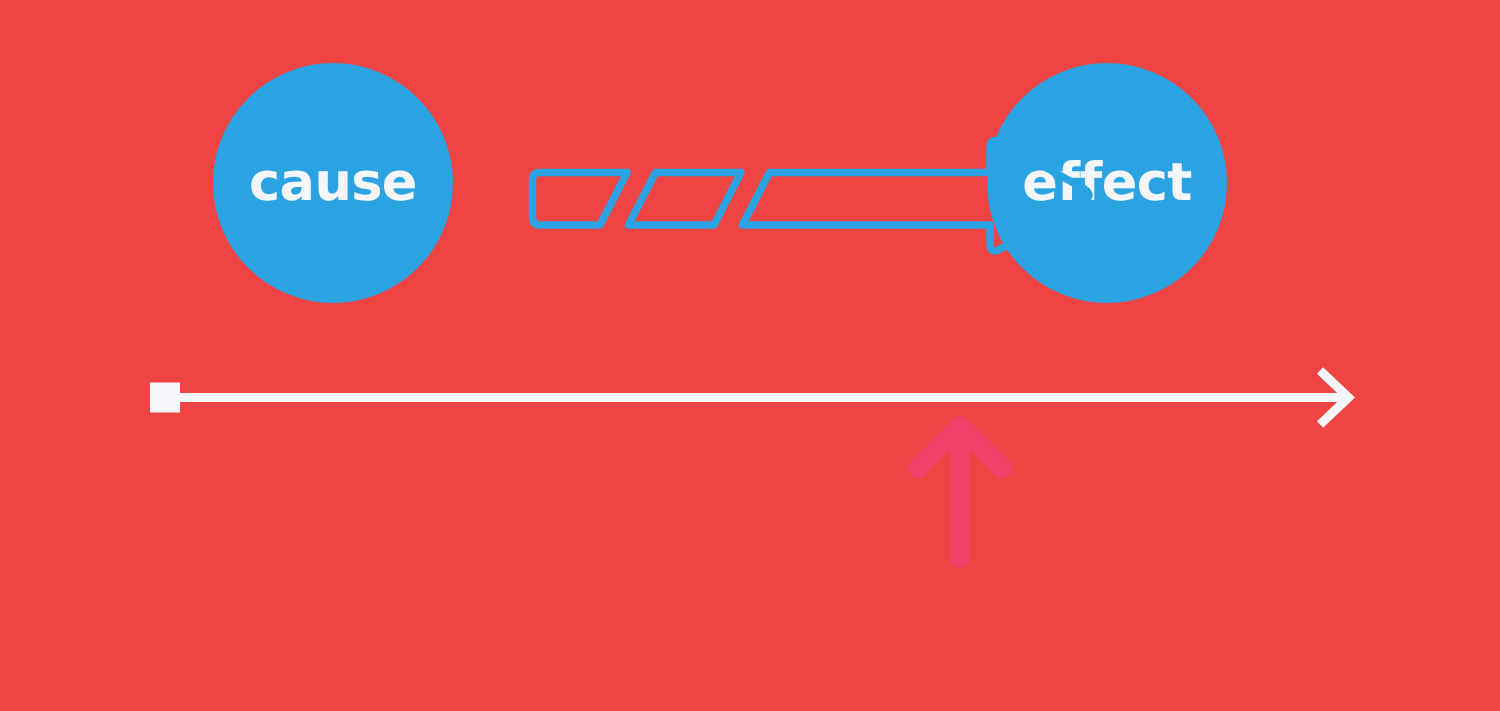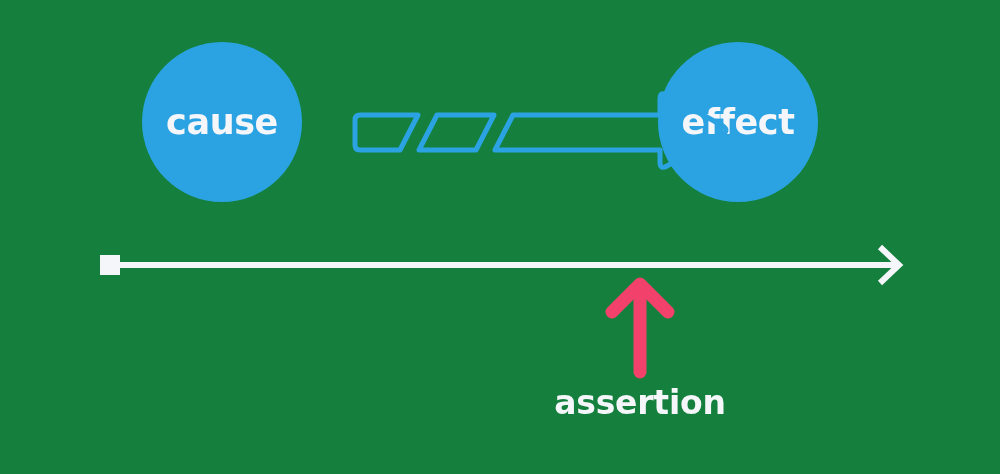--- a/index.html
+++ b/index.html
@@ -10,21 +10,21 @@
   body {
     width: 1000px;
     height: 474px;
     overflow: hidden;
     font-family: "DejaVu Sans", "Liberation Sans", sans-serif;
   }
   #canvas {
     position: relative;
     width: 1000px;
     height: 474px;
-    background: #15803d;
+    background: #ef4444;
   }
   .node-circle {
     position: absolute;
     width: 160px;
     height: 160px;
     border-radius: 50%;
     background: #2ba3e3;
     display: flex;
     align-items: center;
     justify-content: center;
@@ -90,17 +90,14 @@
       <polyline points="880,247 899,265 880,283" fill="none" stroke="#f4f6fa" stroke-width="6" stroke-linecap="butt" stroke-linejoin="miter"></polyline>
     </g>
 
     <g>
       <line x1="640" y1="372" x2="640" y2="292" stroke="#f2426b" stroke-width="13" stroke-linecap="round"></line>
       <polyline points="612,312 640,284 668,312" fill="none" stroke="#f2426b" stroke-width="13" stroke-linecap="round" stroke-linejoin="round"></polyline>
     </g>
 
   </svg>
 
-  <div id="assertion-label">
-    <span id="assertion-label-inner">assertion</span>
-  </div>
 
 </div>
 
 </body></html>

